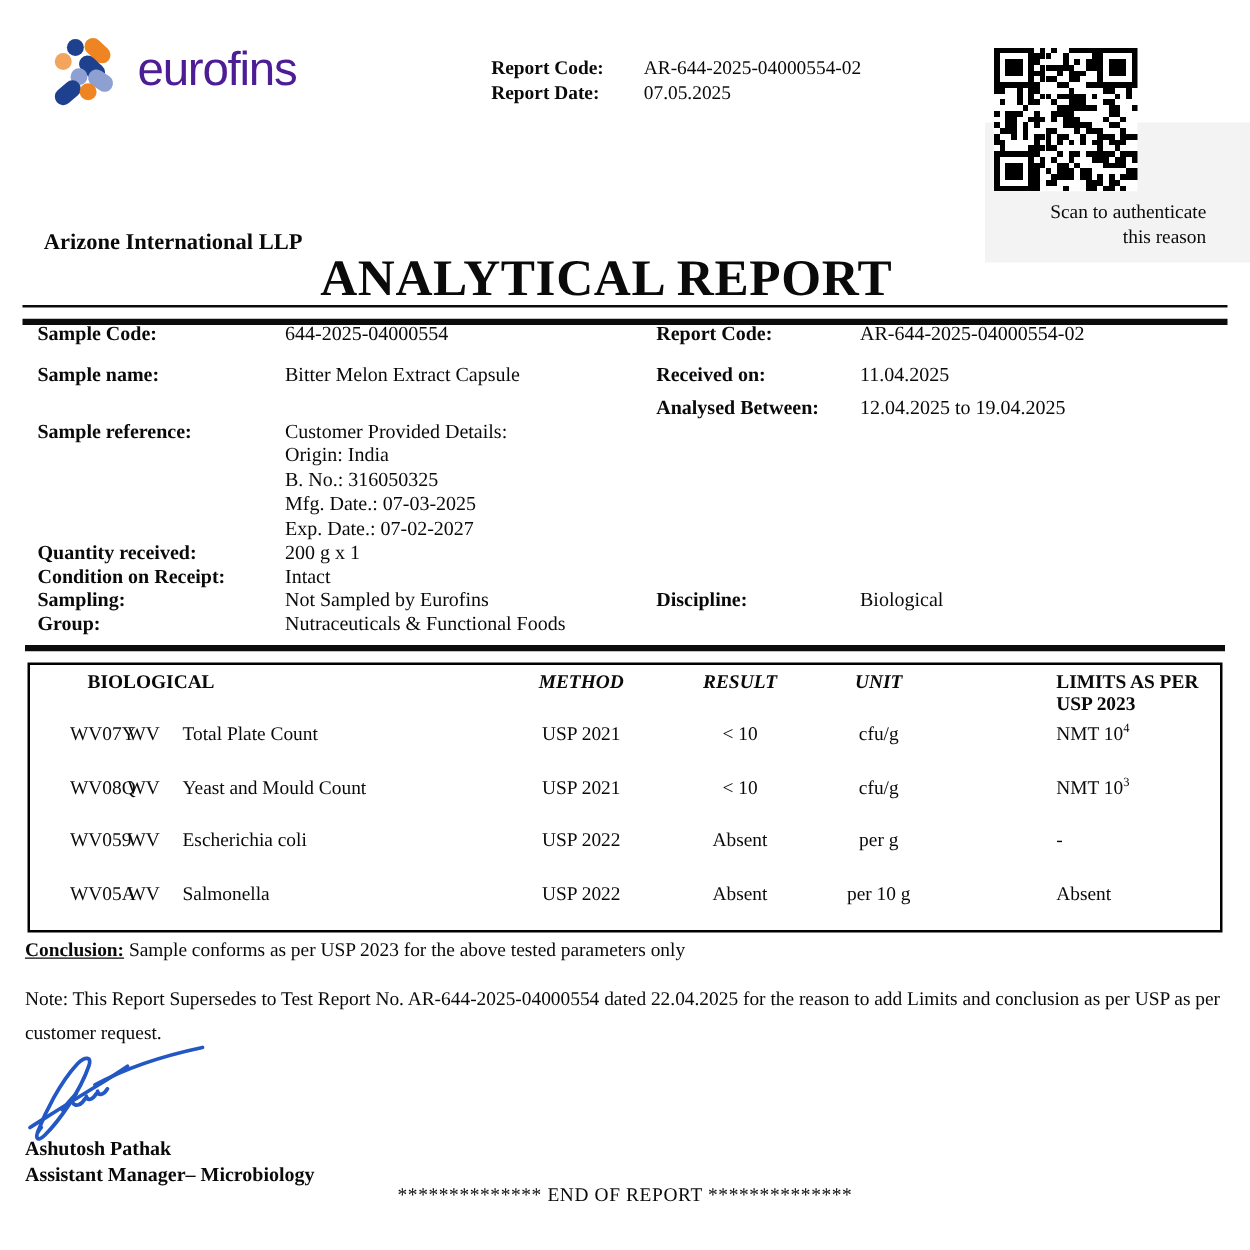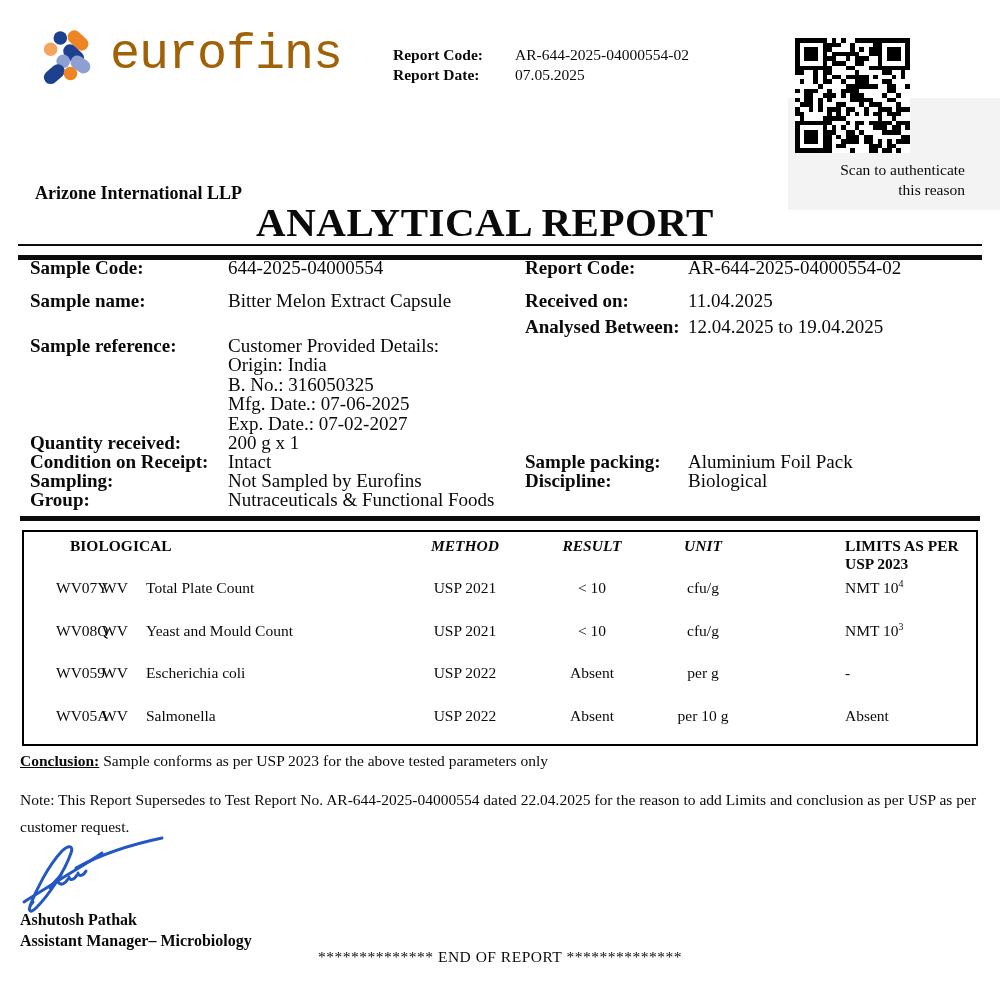--- a/index.html
+++ b/index.html
@@ -2,36 +2,36 @@
 <html><head>
 <meta charset="utf-8">
 <style>
   html,body{margin:0;padding:0;background:#ffffff;}
   .page{position:relative;width:1000px;height:1000px;background:#fff;overflow:hidden;
         font-family:"Liberation Serif","DejaVu Serif",serif;color:#0a0a0a;}
   .abs{position:absolute;}
 
   
   .logo{left:38px;top:24px;display:flex;align-items:center;gap:8px;}
-  .wordmark{font-family:Liberation Mono, monospace;font-size:50px;color:#a16207;
+  .wordmark{font-family:Liberation Sans, sans-serif;font-size:38px;color:#4c1d95;
             letter-spacing:-1px;line-height:1;margin-top:-6px;}
   .meta{left:393px;top:45px;font-size:15.5px;line-height:19.5px;display:flex;gap:30px;}
   .meta .labels{font-weight:bold;width:92px;}
   .gray-patch{left:788px;top:98px;width:212px;height:112px;background:#f3f3f3;}
   .qr{left:795px;top:38px;width:115px;height:115px;background:#fff;}
   .qr svg{display:block;}
   .qr-caption{left:790px;top:160px;width:175px;text-align:right;font-size:15.5px;line-height:20px;}
 
   .company{left:35px;top:183px;font-size:18px;font-weight:bold;}
   .title{left:0;right:30px;top:198px;text-align:center;font-weight:bold;font-size:41px;letter-spacing:0.5px;}
   .double-rule{left:18px;right:18px;top:244px;height:9px;
                border-top:2px solid #0c0c0c;border-bottom:5px solid #0c0c0c;}
 
   
-  .field{position:absolute;font-size:19px;line-height:19.4px;white-space:nowrap;text-decoration:underline;}
+  .field{position:absolute;font-size:16px;line-height:19.4px;white-space:nowrap;text-decoration:underline;}
   .field .flabel{display:inline-block;font-weight:bold;vertical-align:top;}
   .field .fvalue{display:inline-block;vertical-align:top;}
   .leftcol .flabel{width:198px;}
   .rightcol .flabel{width:163px;}
 
   .thick-rule{left:20px;right:20px;top:516px;height:4.5px;background:#0c0c0c;}
 
   
   .rtable{left:22px;top:530px;width:956px;height:216px;border:2px solid #000;box-sizing:border-box;}
   .trow{position:absolute;left:0;right:0;display:grid;
@@ -444,32 +444,29 @@
     <span class="flabel">Received on:</span><span class="fvalue">11.04.2025</span>
   </div>
   <div class="field rightcol" style="left:525px;top:317px">
     <span class="flabel">Analysed Between:</span><span class="fvalue">12.04.2025 to 19.04.2025</span>
   </div>
   <div class="field leftcol" style="left:30px;top:336px">
     <span class="flabel">Sample reference:</span><span class="fvalue">
       <div>Customer Provided Details:</div>
       <div>Origin: India</div>
       <div>B. No.: 316050325</div>
-      <div>Mfg. Date.: 07-06-2025</div>
+      <div>Mfg. Date.: 07-03-2025</div>
       <div>Exp. Date.: 07-02-2027</div>
     </span>
   </div>
   <div class="field leftcol" style="left:30px;top:433px">
     <span class="flabel">Quantity received:</span><span class="fvalue">200 g x 1</span>
   </div>
   <div class="field leftcol" style="left:30px;top:452px">
     <span class="flabel">Condition on Receipt:</span><span class="fvalue">Intact</span>
-  </div>
-  <div class="field rightcol" style="left:525px;top:452px">
-    <span class="flabel">Sample packing:</span><span class="fvalue">Aluminium Foil Pack</span>
   </div>
   <div class="field leftcol" style="left:30px;top:471px">
     <span class="flabel">Sampling:</span><span class="fvalue">Not Sampled by Eurofins</span>
   </div>
   <div class="field leftcol" style="left:30px;top:490px">
     <span class="flabel">Group:</span><span class="fvalue">Nutraceuticals &amp; Functional Foods</span>
   </div>
   <div class="field rightcol" style="left:525px;top:471px">
     <span class="flabel">Discipline:</span><span class="fvalue">Biological</span>
   </div>

